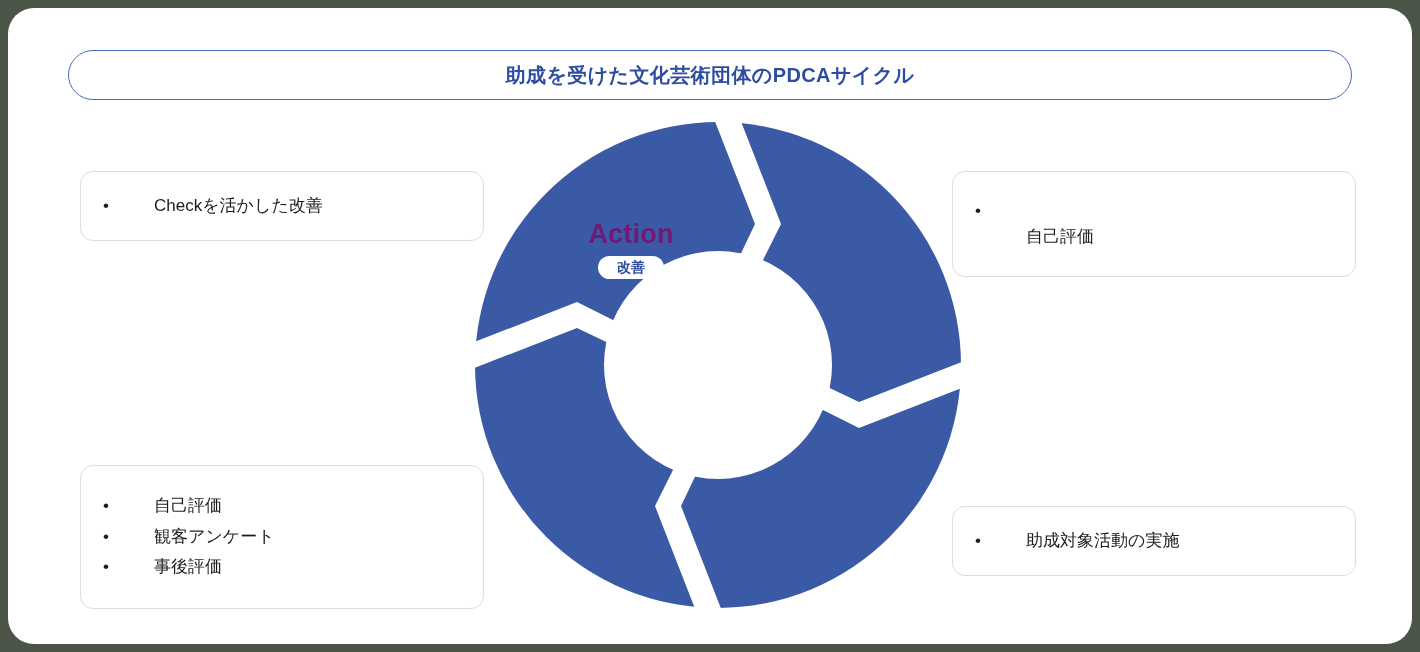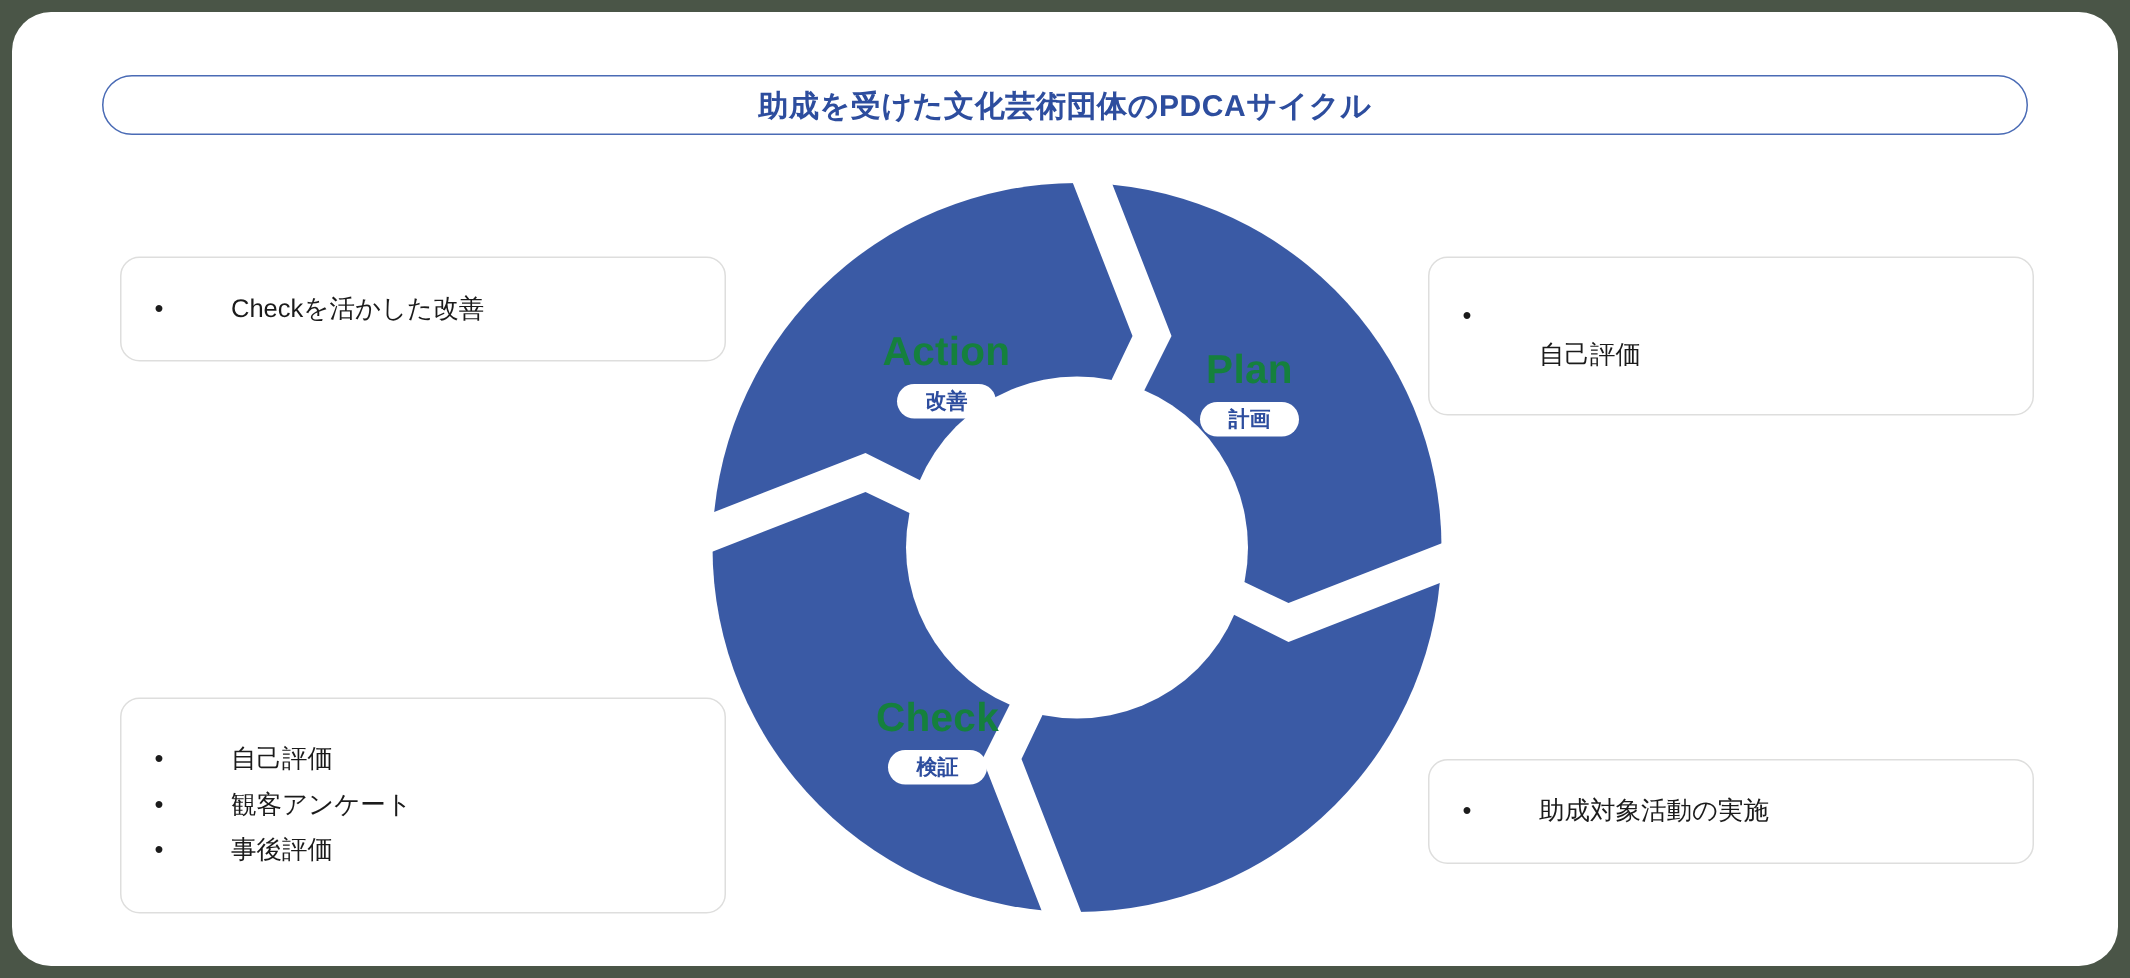--- a/index.html
+++ b/index.html
@@ -24,21 +24,21 @@
     border-radius: 26px;
     overflow: hidden;
   }
 
   
   #title-pill {
     position: absolute;
     left: 60px;
     top: 42px;
     width: 1284px;
-    height: 40px;
+    height: 50px;
     border: 1.6px solid #4a6bb5;
     border-radius: 26px;
     box-sizing: border-box;
     display: flex;
     align-items: center;
     justify-content: center;
   }
   #title-text {
     font-size: 20px;
     font-weight: bold;
@@ -98,21 +98,21 @@
   .seg-label {
     position: absolute;
     display: flex;
     flex-direction: column;
     align-items: center;
     pointer-events: none;
   }
   .seg-title {
     font-size: 27px;
     font-weight: bold;
-    color: #15803d;
+    color: #701a75;
     line-height: 1.1;
     letter-spacing: 0.2px;
     white-space: nowrap;
   }
   .seg-badge {
     margin-top: 6px;
     background: #ffffff;
     color: #2d4d9e;
     font-size: 14px;
     font-weight: bold;
@@ -197,25 +197,17 @@
       <g mask="url(#ringmask)">
         <rect x="0" y="0" width="490" height="490" fill="#3a5aa5"></rect>
       </g>
     </svg>
 
     <div class="seg-label" id="label-action">
       <span class="seg-title">Action</span>
       <span class="seg-badge">改善</span>
     </div>
 
-    <div class="seg-label" id="label-plan">
-      <span class="seg-title">Plan</span>
-      <span class="seg-badge">計画</span>
-    </div>
-
-    <div class="seg-label" id="label-check">
-      <span class="seg-title">Check</span>
-      <span class="seg-badge">検証</span>
-    </div>
+
 
   </div>
 
 </div>
 
 </body></html>

